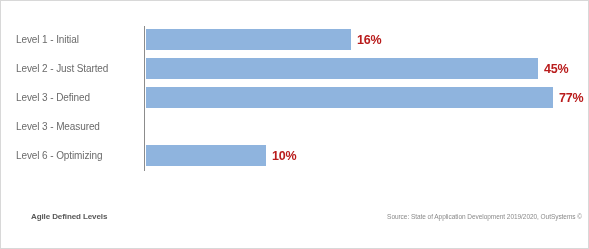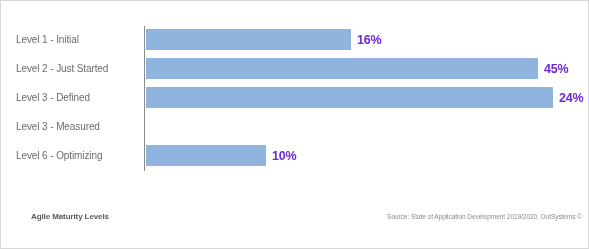--- a/index.html
+++ b/index.html
@@ -60,21 +60,21 @@
 
   .bar {
     height: 21px;
     background: #8fb4de;
     display: block;
   }
 
   .bar-value {
     font-size: 12.5px;
     font-weight: bold;
-    color: #6d28d9;
+    color: #b91c1c;
     margin-left: 6px;
     white-space: nowrap;
     letter-spacing: -0.2px;
   }
 
   #axis-line {
     position: absolute;
     left: 143px;
     top: 25px;
     width: 1px;
@@ -131,35 +131,35 @@
       <div class="bar-wrap">
         <span class="bar" style="width:392px;"></span>
         <span class="bar-value">45%</span>
       </div>
     </div>
 
     <div class="bar-row" style="top:86px;">
       <div class="cat-label">Level 3 - Defined</div>
       <div class="bar-wrap">
         <span class="bar" style="width:407px;"></span>
-        <span class="bar-value">24%</span>
+        <span class="bar-value">77%</span>
       </div>
     </div>
 
     <div class="bar-row" style="top:115px;">
       <div class="cat-label">Level 3 - Measured</div>
     </div>
 
     <div class="bar-row" style="top:144px;">
       <div class="cat-label">Level 6 - Optimizing</div>
       <div class="bar-wrap">
         <span class="bar" style="width:120px;"></span>
         <span class="bar-value">10%</span>
       </div>
     </div>
   </div>
 
   <div id="footer">
-    <div id="axis-title">Agile Maturity Levels</div>
+    <div id="axis-title">Agile Defined Levels</div>
     <div id="source-note">Source: State of Application Development 2019/2020, OutSystems ©</div>
   </div>
 
 </div>
 
 </body></html>

